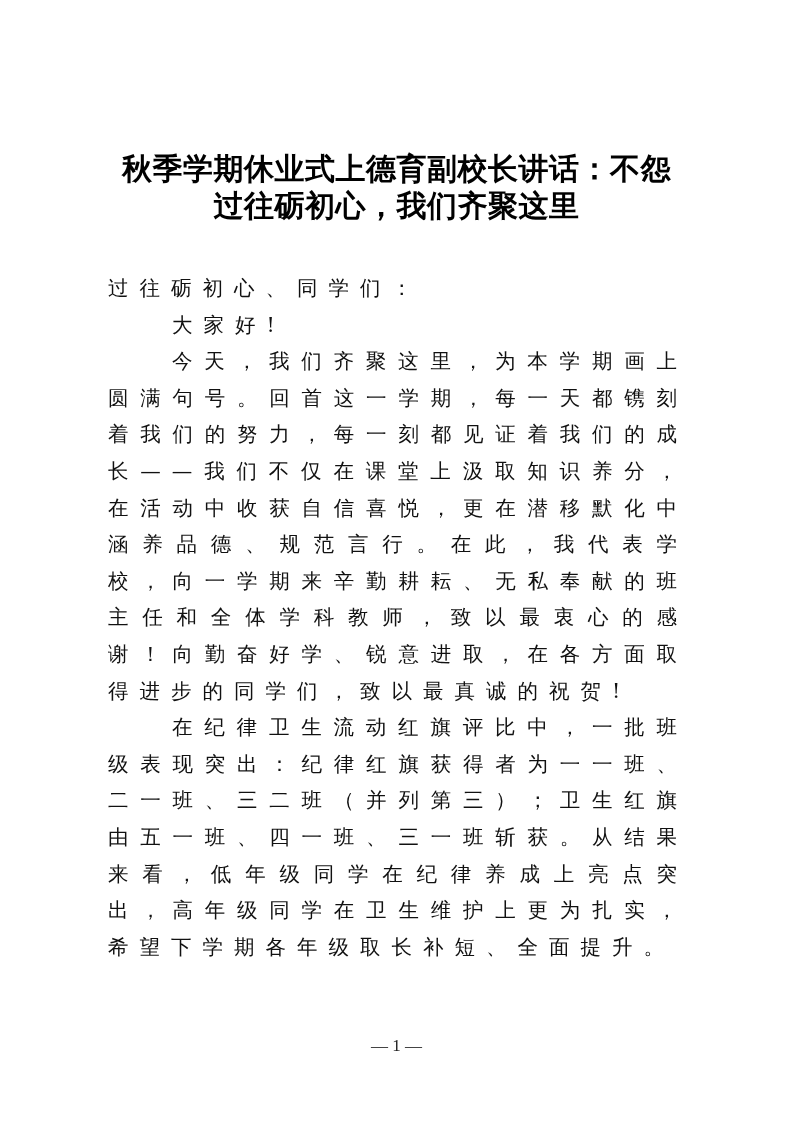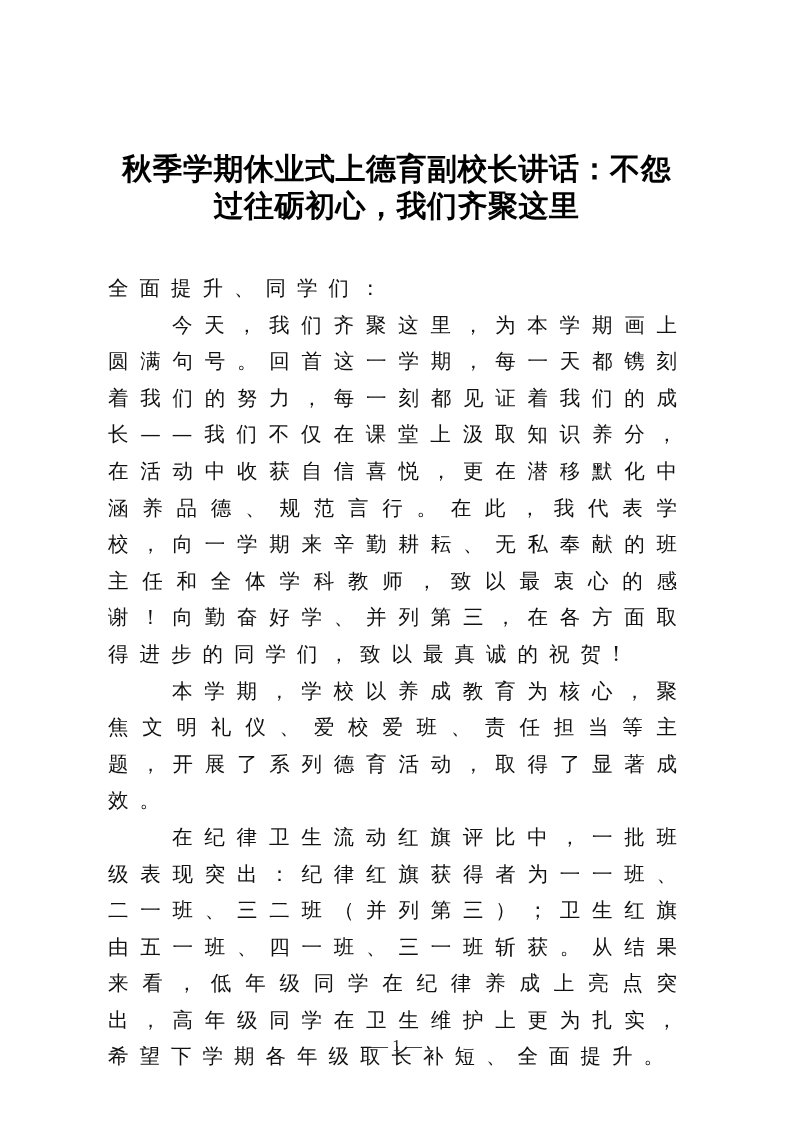--- a/index.html
+++ b/index.html
@@ -37,21 +37,21 @@
 </head>
 <body>
 
 <div class="page">
   <div class="title">
     <div>秋季学期休业式上德育副校长讲话：不怨</div>
     <div>过往砺初心，我们齐聚这里</div>
   </div>
 
   <div class="body">
-    <p>全面提升、同学们：</p>
-    <p class="indent">今天，我们齐聚这里，为本学期画上圆满句号。回首这一学期，每一天都镌刻着我们的努力，每一刻都见证着我们的成长——我们不仅在课堂上汲取知识养分，在活动中收获自信喜悦，更在潜移默化中涵养品德、规范言行。在此，我代表学校，向一学期来辛勤耕耘、无私奉献的班主任和全体学科教师，致以最衷心的感谢！向勤奋好学、并列第三，在各方面取得进步的同学们，致以最真诚的祝贺!</p>
-    <p class="indent">本学期，学校以养成教育为核心，聚焦文明礼仪、爱校爱班、责任担当等主题，开展了系列德育活动，取得了显著成效。</p>
+    <p>过往砺初心、同学们：</p>
+    <p class="indent">大家好!</p>
+    <p class="indent">今天，我们齐聚这里，为本学期画上圆满句号。回首这一学期，每一天都镌刻着我们的努力，每一刻都见证着我们的成长——我们不仅在课堂上汲取知识养分，在活动中收获自信喜悦，更在潜移默化中涵养品德、规范言行。在此，我代表学校，向一学期来辛勤耕耘、无私奉献的班主任和全体学科教师，致以最衷心的感谢！向勤奋好学、锐意进取，在各方面取得进步的同学们，致以最真诚的祝贺!</p>
     <p class="indent">在纪律卫生流动红旗评比中，一批班级表现突出：纪律红旗获得者为一一班、二一班、三二班（并列第三）；卫生红旗由五一班、四一班、三一班斩获。从结果来看，低年级同学在纪律养成上亮点突出，高年级同学在卫生维护上更为扎实，希望下学期各年级取长补短、全面提升。</p>
 
   </div>
 
   <div class="pagenum">— 1 —</div>
 </div>
 
 </body></html>

